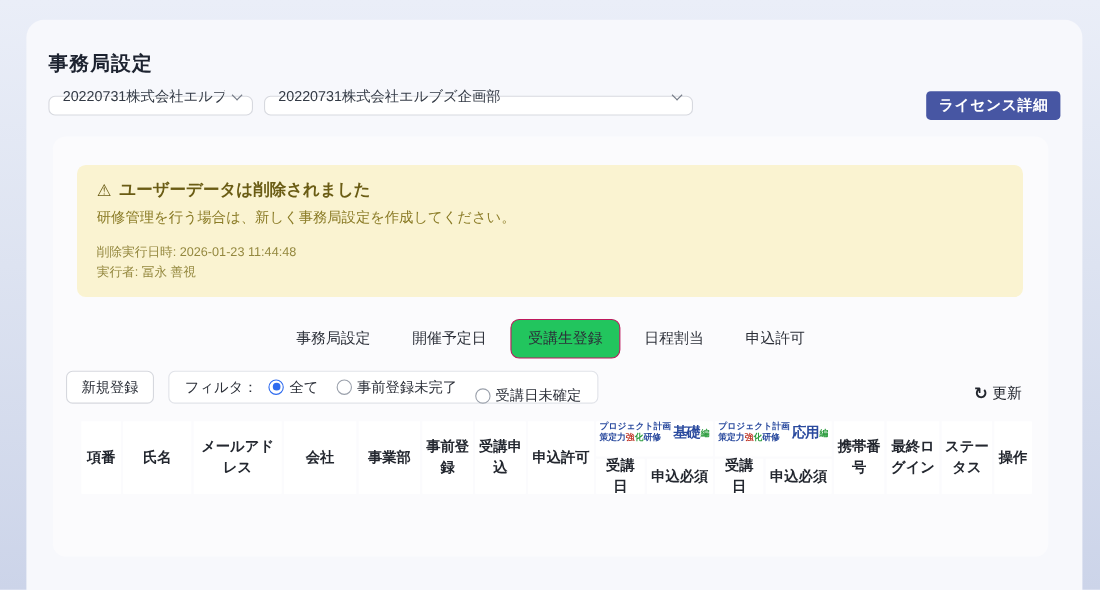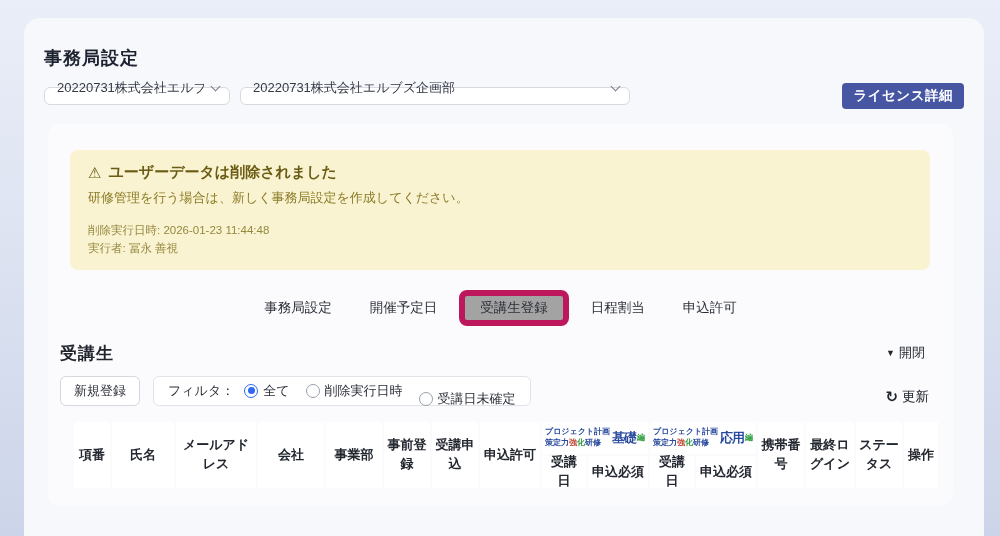--- a/index.html
+++ b/index.html
@@ -44,21 +44,21 @@
   }
   .alert-title { font-size:15px; font-weight:700; color:#6a5c14; display:flex; align-items:center; }
   .alert-title .warn-ic { font-size:15px; margin-right:7px; }
   .alert-body { margin-top:7px; font-size:13px; color:#8a7b26; }
   .alert-meta { margin-top:15px; font-size:11.5px; color:#94883f; line-height:1.55; }
   .tabs { display:flex; justify-content:center; align-items:center; margin-top:20px; }
   .tab {
     padding:0 15px; height:36px; display:flex; align-items:center; font-size:13.5px;
     color:#2b2f38; cursor:pointer; border:1px solid transparent; margin:0 3px;
   }
-  .tab.active { background:#a3a3a3; border:6px solid #be185d; border-radius:8px; }
+  .tab.active { background:#22c55e; border:1px solid #be185d; border-radius:8px; }
   .section-row { display:flex; align-items:center; margin:16px 28px 0 12px; }
   .section-title { font-size:17px; font-weight:600; color:#20242c; letter-spacing:1px; }
   .toggle { margin-left:auto; font-size:13px; color:#22262e; cursor:pointer; display:flex; align-items:center; }
   .toggle .tri { font-size:9px; margin-right:4px; }
   .toolbar { display:flex; align-items:flex-end; margin:11px 24px 0 12px; }
   .btn-new {
     height:30px; padding:0 13px; background:#fff; border:1px solid #d6d8de; border-radius:6px;
     font-size:13px; color:#2b2f38; cursor:pointer; font-family:inherit;
   }
   .sel-bulk { width:190px; margin-left:19px; }
@@ -80,21 +80,21 @@
   }
   .refresh { margin-left:auto; display:flex; align-items:center; font-size:13.5px; color:#22262e; cursor:pointer; }
   .refresh .ric { font-size:15px; font-weight:700; margin-right:4px; }
   .thead { display:flex; gap:2px; margin:16px 0 0 26px; align-items:stretch; }
   .cell {
     background:#fff; display:flex; align-items:center; justify-content:center; text-align:center;
     font-size:13px; font-weight:700; color:#23272f; line-height:1.4; padding:2px 3px;
     word-break:break-all; height:66px;
   }
   .colgroup { display:flex; flex-direction:column; gap:2px; }
-  .group-title { height:32px; background:#fff; display:flex; align-items:center; justify-content:center; padding:0 2px; }
+  .group-title { height:32px; background:#fff; display:flex; align-items:flex-start; justify-content:center; padding:0 2px; }
   .group-sub { display:flex; gap:2px; flex:1; }
   .group-sub .cell { height:32px; }
   .course { display:flex; align-items:center; justify-content:center; }
   .course-small { font-size:8px; line-height:1.3; font-weight:700; text-align:left; white-space:nowrap; }
   .course-big {
     font-family:"DejaVu Serif","Liberation Serif",serif; font-size:13px; font-weight:700;
     letter-spacing:-1px; margin-left:2px;
   }
   .course-suffix { font-size:8px; font-weight:700; margin-left:1px; align-self:center; }
 </style>
@@ -132,40 +132,33 @@
     </div>
 
     <div class="tabs" id="tabs">
         <div class="tab">事務局設定</div>
         <div class="tab">開催予定日</div>
         <div class="tab active">受講生登録</div>
         <div class="tab">日程割当</div>
         <div class="tab">申込許可</div>
       </div>
 
-    <div class="section-row">
-      <div class="section-title">受講生</div>
-      <div class="toggle">
-        <span class="tri">▼</span>
-        <span>開閉</span>
-      </div>
-    </div>
 
     <div class="toolbar">
       <button class="btn-new">新規登録</button>
       <div class="filter-group">
         <span class="filter-label">フィルタ：</span>
         <span id="filter-options" style="display:flex;align-items:center;">
             <span class="radio-opt">
               <span class="radio on"></span>
               <span>全て</span>
             </span>
             <span class="radio-opt">
               <span class="radio"></span>
-              <span>削除実行日時</span>
+              <span>事前登録未完了</span>
             </span>
             <span class="radio-opt">
               <span class="radio"></span>
               <span>受講日未確定</span>
             </span>
           </span>
       </div>
       <div class="refresh">
         <span class="ric">↻</span>
         <span>更新</span>

